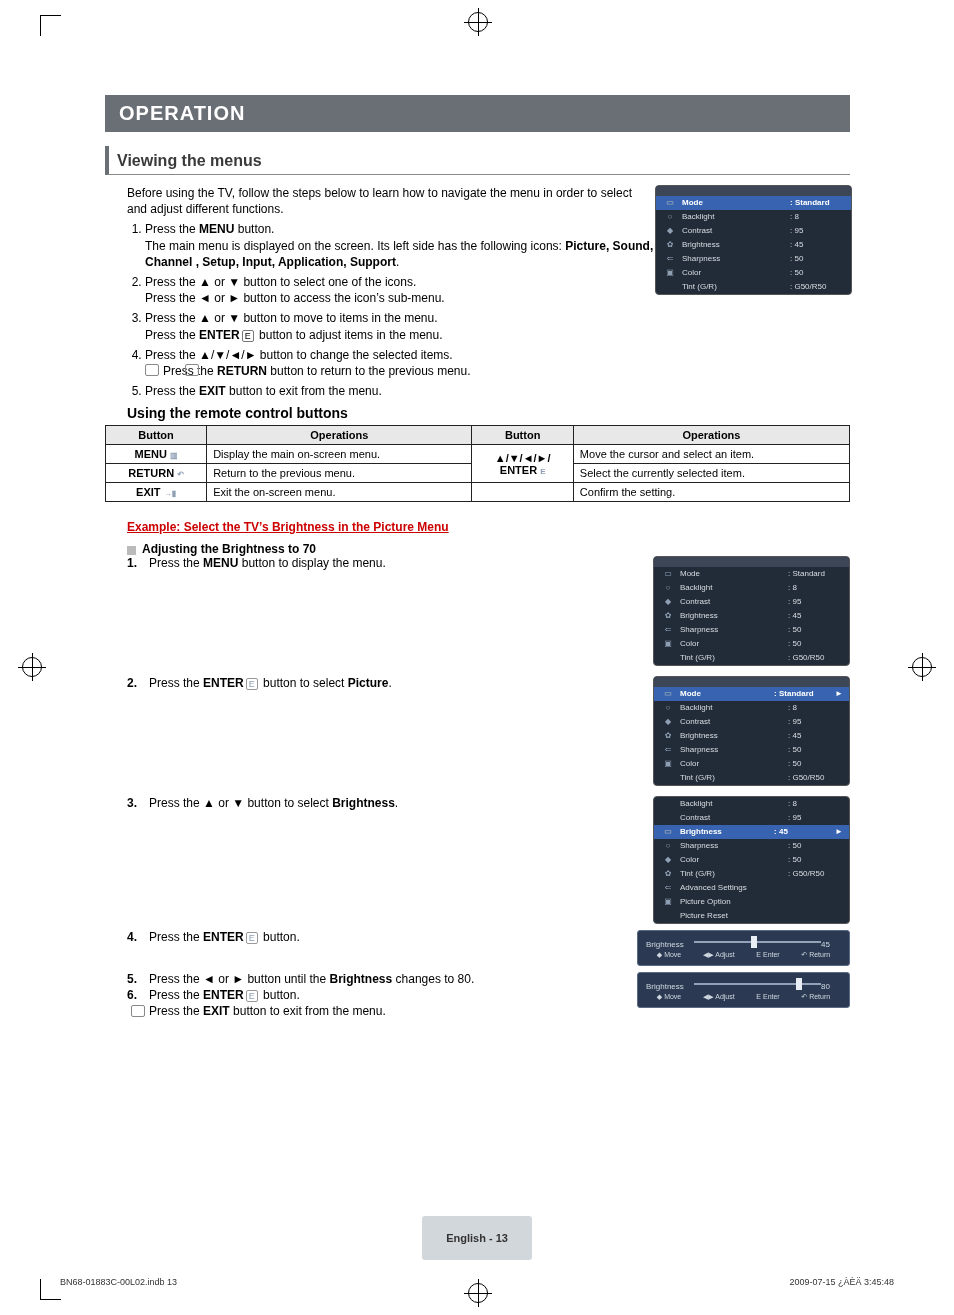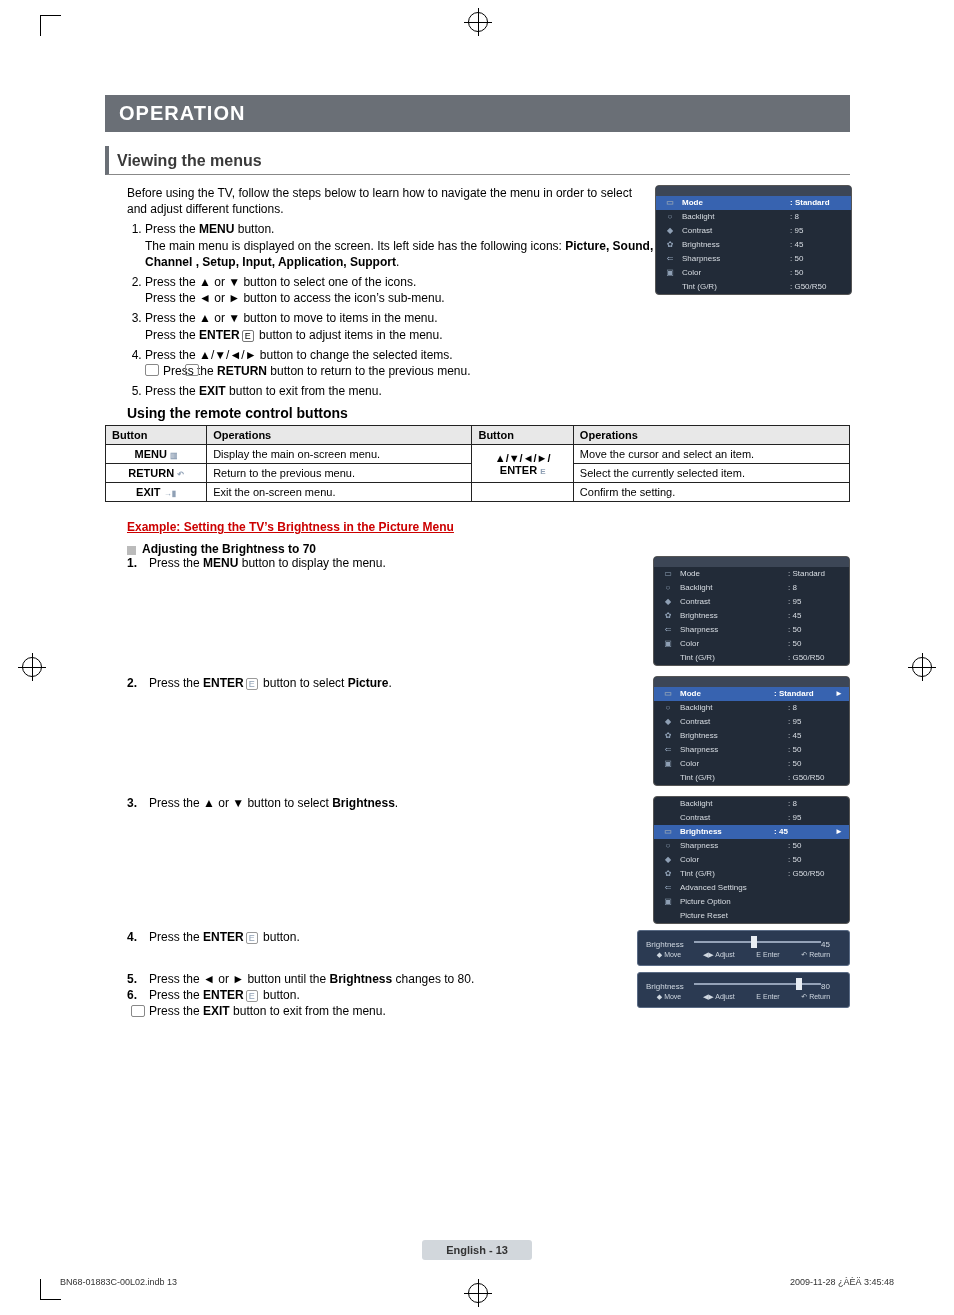--- a/index.html
+++ b/index.html
@@ -20,21 +20,21 @@
 .section-title{font-size:16px;font-weight:bold;color:#3a3a3a;border-bottom:1px solid #888;padding:6px 0 4px 8px;margin-top:14px;border-left:4px solid #6a6f76}
 .intro{font-size:12px;margin-top:10px;padding-left:22px;width:520px;line-height:1.35}
 ol.steps{font-size:12px;padding-left:40px;margin:4px 0;width:520px}
 ol.steps li{margin-bottom:4px;line-height:1.35}
 .note{font-size:12px;padding-left:58px;position:relative}
 .note::before{content:"";position:absolute;left:40px;top:1px;width:12px;height:10px;border:1px solid #888;border-radius:2px}
 .bold{font-weight:bold}
 .remote-title{font-size:14px;font-weight:bold;padding-left:22px;margin-top:6px}
 table.rc{border-collapse:collapse;width:100%;font-size:11px;margin-top:4px}
 table.rc th,table.rc td{border:1px solid #222;padding:3px 6px;text-align:left}
-table.rc th{background:#e8e8e8;font-weight:bold;text-align:left}
+table.rc th{background:#e8e8e8;font-weight:bold;text-align:center}
 table.rc td.c{text-align:center;font-weight:bold}
 .example-title{font-size:12px;font-weight:bold;color:#c00;text-decoration:underline;margin:18px 0 8px 22px}
 .sq{display:inline-block;width:9px;height:9px;background:#bbb;vertical-align:middle;margin-right:6px}
 .adj-title{font-size:12px;font-weight:bold;padding-left:22px}
 .ex-left{width:520px;font-size:12px;padding-left:22px}
 .ex-row{min-height:120px;position:relative}
 .ex-row.short{min-height:40px}
 .osd{font-size:8px;color:#d8dde3;width:195px;background:#222b38;border-radius:4px;overflow:hidden;border:1px solid #555;margin-left:auto;margin-bottom:6px}
 .osd .bar{height:10px;background:#3c4656}
 .osd .row{display:flex;padding:1px 6px;line-height:12px}
@@ -44,21 +44,21 @@
 .osd .sel{background:#3763b0;color:#fff;font-weight:bold}
 .osd .arrow{color:#fff;padding-left:6px}
 .osd-pos1{position:absolute;top:195px;left:655px}
 .slider{background:#2b3a52;border:1px solid #5a6b85;border-radius:3px;font-size:8px;color:#cfd7e0;width:195px;padding:6px 8px;margin-left:auto;margin-bottom:6px}
 .slider .track{height:2px;background:#94a2b8;position:relative;margin:4px 0 8px}
 .slider .thumb{width:6px;height:12px;background:#e8edf3;position:absolute;top:-5px}
 .slider .legend{display:flex;justify-content:space-around;font-size:7px}
 .slider .srow{display:flex;align-items:center}
 .slider .slab{width:48px}
 .footer{position:absolute;bottom:55px;left:0;width:100%;text-align:center}
-.footer .pgbox{display:inline-block;background:#d2d7dc;color:#333;font-size:11px;font-weight:bold;padding:4px 24px;border-radius:3px}
+.footer .pgbox{display:inline-block;background:#d2d7dc;color:#333;font-size:11px;font-weight:bold;padding:16px 24px;border-radius:3px}
 .footerline{position:absolute;bottom:28px;left:60px;right:60px;font-size:9px;color:#333;display:flex;justify-content:space-between}
 .ic{display:inline-block;font-size:8px;color:#8fa0b5}
 .step-row{display:flex;align-items:flex-start;margin-bottom:2px}
 .step-num{width:22px;font-weight:bold}
 .step-body{flex:1}
 </style>
 </head>
 <body>
 
 <div class="page">
@@ -160,21 +160,21 @@
       </tr>
       <tr>
         <td class="c"><span>EXIT</span> <span class="ic">→▮</span></td>
         <td>Exit the on-screen menu.</td>
         <td class="c"></td>
         <td>Confirm the setting.</td>
       </tr>
     </tbody>
       </table>
 
-    <div class="example-title">Example: Setting the TV’s Brightness in the Picture Menu</div>
+    <div class="example-title">Example: Select the TV’s Brightness in the Picture Menu</div>
     <div class="adj-title"><span class="sq"></span><span>Adjusting the Brightness to 70</span></div>
 
     <div class="ex-row" style="display:flex">
       <div class="ex-left">
         <div class="step-row">
             <span class="step-num">1.</span>
             <span class="step-body">Press the <span class="bold">MENU</span> button to display the menu.</span>
           </div>
       </div>
       <div style="flex:1">
@@ -385,15 +385,15 @@
       </div>
     </div>
 
   </div>
 
   <div class="footer">
     <span class="pgbox">English - 13</span>
   </div>
   <div class="footerline">
     <span>BN68-01883C-00L02.indb   13</span>
-    <span>2009-11-28   ¿ÀÈÄ 3:45:48</span>
+    <span>2009-07-15   ¿ÀÈÄ 3:45:48</span>
   </div>
 </div>
 
 </body></html>

